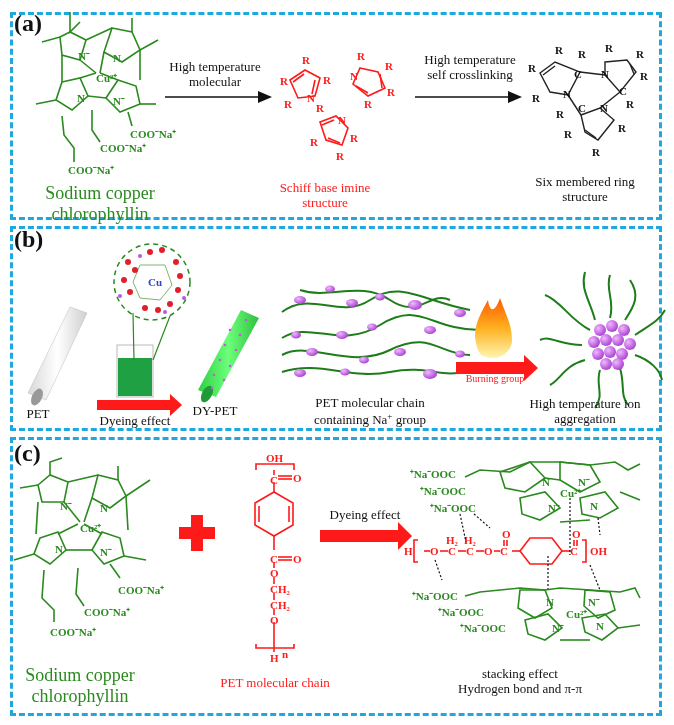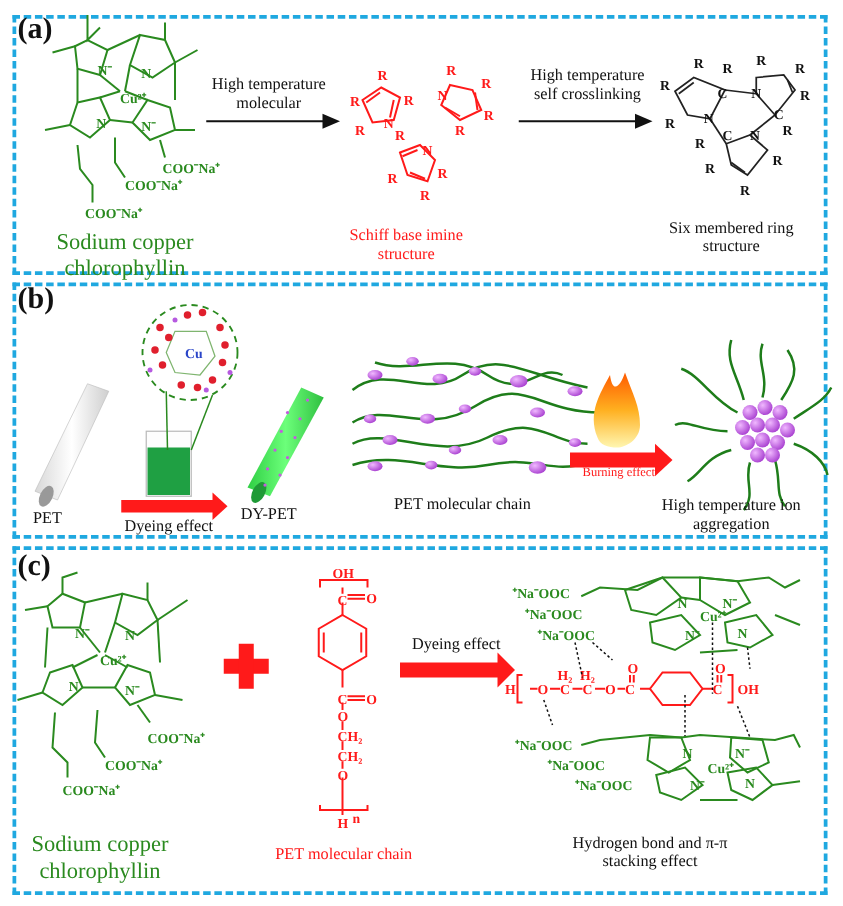--- a/index.html
+++ b/index.html
@@ -302,22 +302,23 @@
     <circle cx="606" cy="364" r="6"></circle>
       <circle cx="618" cy="364" r="6"></circle>
   </g>
 </svg>
 
 <div class="t blk" style="left:18px;top:407px;width:40px;">PET</div>
 <div class="t blk" style="left:90px;top:414px;width:90px;">Dyeing effect</div>
 <div class="t blk" style="left:185px;top:404px;width:60px;">DY-PET</div>
 <div class="t blk" style="left:295px;top:396px;width:150px;">
   <div>PET molecular chain</div>
-</div>
-<div class="t red" style="left:455px;top:373px;width:80px;font-size:10px;">Burning effect</div>
+  <div><span>containing Na</span><sup style="font-size:9px;">+</sup><span> group</span></div>
+</div>
+<div class="t red" style="left:455px;top:373px;width:80px;font-size:10px;">Burning group</div>
 <div class="t blk" style="left:520px;top:397px;width:130px;">
   <div>High temperature ion</div>
   <div>aggregation</div>
 </div>
 
 <div class="panel" id="panel-c"></div>
 <div class="lbl" style="left:14px;top:440px;">(c)</div>
 
 <svg width="674" height="725">
 
@@ -481,15 +482,15 @@
   </g>
 </svg>
 
 <div class="t grn" style="left:25px;top:665px;width:110px;">
   <div>Sodium copper</div>
   <div>chlorophyllin</div>
 </div>
 <div class="t red" style="left:210px;top:676px;width:130px;">PET molecular chain</div>
 <div class="t blk" style="left:315px;top:508px;width:100px;">Dyeing effect</div>
 <div class="t blk" style="left:445px;top:667px;width:150px;">
+  <div>stacking effect</div>
   <div>Hydrogen bond and π-π</div>
-  <div>stacking effect</div>
 </div>
 
 </body></html>

